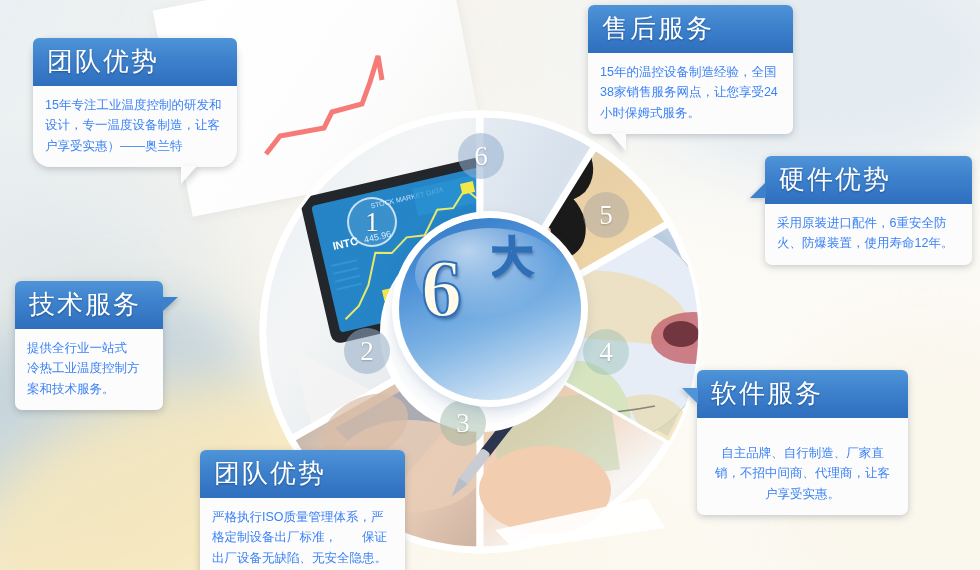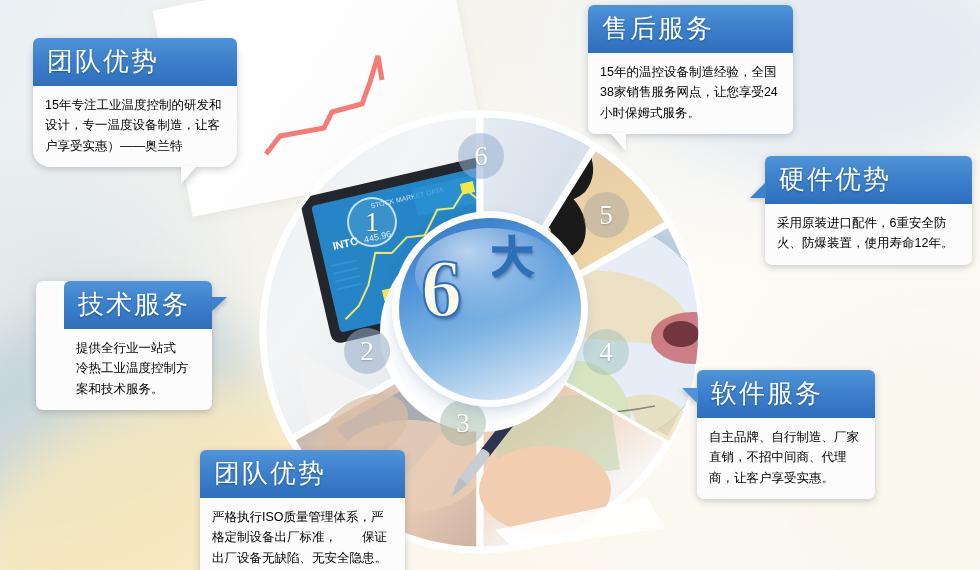--- a/index.html
+++ b/index.html
@@ -65,39 +65,39 @@
     font-style:italic;font-family:"Liberation Serif","DejaVu Serif",serif;
     color:#1c5fae;text-shadow:1px 2px 2px rgba(255,255,255,.75);letter-spacing:1px;}
 
   
   .card{position:absolute;border-radius:7px;background:#fcfcfc;
     box-shadow:0 2px 7px rgba(80,90,100,.30);overflow:visible;}
   .card-hd{border-radius:6px 6px 0 0;
     background:linear-gradient(180deg,#4f93d8 0%,#3d81cc 45%,#2f6fbe 100%);
     color:#ffffff;font-size:26px;font-weight:400;letter-spacing:2px;
     padding:6px 14px 7px;text-shadow:0 1px 2px rgba(0,40,90,.45);}
-  .card-bd{padding:9px 12px 11px;color:#000000;font-size:12.5px;line-height:1.62;
+  .card-bd{padding:9px 12px 11px;color:#3b82f6;font-size:12.5px;line-height:1.62;
     word-break:break-all;}
-  .card-bd.ctr{text-align:left;}
+  .card-bd.ctr{text-align:center;margin-top:16px;}
   
   .tail{position:absolute;width:0;height:0;}
 
   .c-team{left:33px;top:38px;width:204px;border-radius:17px;}
   .c-team .tail{left:148px;bottom:-17px;border-left:16px solid #fcfcfc;border-bottom:18px solid transparent;
     filter:drop-shadow(2px 3px 3px rgba(80,90,100,.25));}
   .c-after{left:588px;top:5px;width:205px;}
   .c-after .tail{left:22px;bottom:-17px;border-right:16px solid #fcfcfc;border-bottom:18px solid transparent;
     filter:drop-shadow(-2px 3px 3px rgba(80,90,100,.25));}
   .c-hw{left:765px;top:141px;width:207px;margin-top:15px;}
   .c-hw .tail{left:-15px;top:26px;border-right:16px solid #3d81cc;border-top:16px solid transparent;
     filter:drop-shadow(-2px 2px 2px rgba(80,90,100,.25));}
-  .c-sw{left:697px;top:370px;width:178px;}
+  .c-sw{left:697px;top:370px;width:211px;}
   .c-sw .tail{left:-15px;top:18px;border-right:16px solid #4f93d8;border-bottom:16px solid transparent;
     filter:drop-shadow(-2px 2px 2px rgba(80,90,100,.25));}
-  .c-tech{left:36px;top:281px;width:148px;padding-left:28px;}
+  .c-tech{left:15px;top:281px;width:148px;}
   .c-tech .tail{right:-15px;top:16px;border-left:16px solid #3d81cc;border-bottom:15px solid transparent;
     filter:drop-shadow(2px 2px 2px rgba(80,90,100,.25));}
   .c-qa{left:200px;top:450px;width:205px;}
 </style>
 </head>
 <body>
 
 <div id="stage">
 
   <div class="bg-base"></div>

